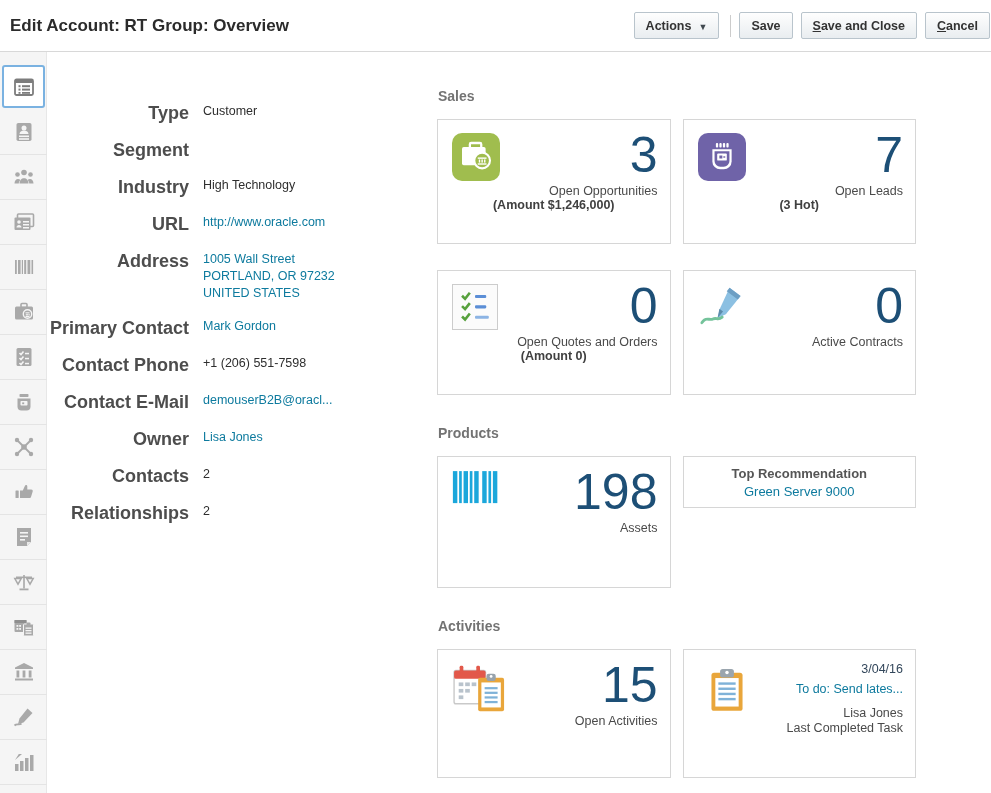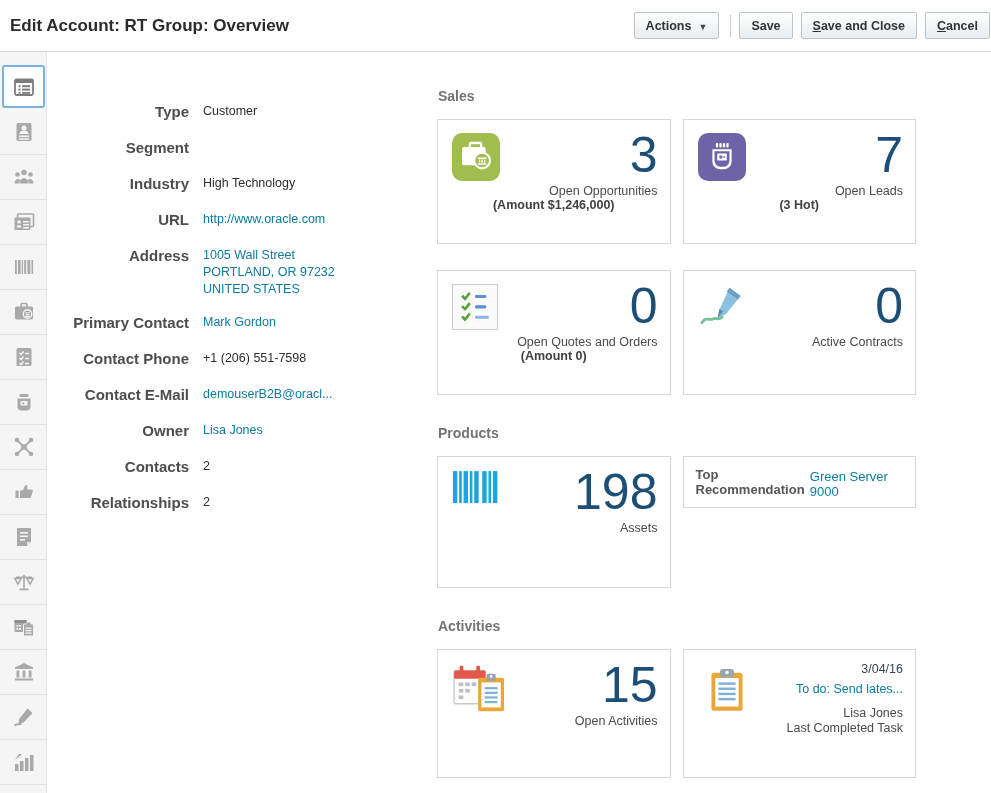--- a/index.html
+++ b/index.html
@@ -29,21 +29,21 @@
     border-bottom:1px solid #e4e4e4; cursor:pointer; }
   .rail-item svg { width:24px; height:24px; }
   .rail-item.selected { width:43px; height:43px; margin:0 2px 2px 2px; background:#fff;
     border:2px solid #7ab2e1; border-radius:3px; }
 
   .content { flex:1; background:#fff; display:flex; min-width:0; }
 
   
   .details { width:390px; flex:0 0 390px; padding-top:49px; }
   .frow { display:flex; align-items:flex-start; min-height:22px; margin-bottom:14px; }
-  .flabel { width:142px; flex:0 0 142px; text-align:right; font-size:15px; font-weight:bold;
+  .flabel { width:142px; flex:0 0 142px; text-align:right; font-size:18px; font-weight:bold;
     color:#4d4d4d; padding-top:2px; }
   .fvalue { margin-left:14px; font-size:12.5px; color:#2e2e2e; line-height:1.35; padding-top:2px; }
   .link { color:var(--link,#0d7a9e); text-decoration:none; cursor:pointer; }
   .addr span { display:block; }
   .star { width:19px; height:19px; display:inline-block; margin-top:-2px; }
 
   
   .dashboard { flex:1; padding:36px 75px 0 0; min-width:0; }
   .section { margin-bottom:30px; }
   .section-title { font-size:14px; font-weight:bold; color:#737373; margin:0 0 15px 1px; }
@@ -55,21 +55,21 @@
   .card-icon { position:absolute; top:13px; left:14px; }
   .tile { width:48px; height:48px; border-radius:10px; display:flex; align-items:center; justify-content:center; }
   .tile-green { background:var(--tile-green,#a0bd4e); }
   .tile-purple { background:var(--tile-purple,#6f63a8); }
   .boxed-icon { width:46px; height:46px; border:1px solid #ccc; background:#fbfbfb;
     display:flex; align-items:center; justify-content:center; }
   .stat { text-align:right; }
   .stat-value { font-size:50px; line-height:50px; color:var(--stat-number,#1d4f76); cursor:pointer; }
   .stat-label { font-size:12.5px; color:#4a4a4a; margin-top:4px; }
   .stat-sublabel { font-size:12.5px; font-weight:bold; color:#404040;text-align:center; }
-  .reco-card { height:52px; align-self:start; display:flex; flex-direction:row;
+  .reco-card { height:52px; align-self:start; display:flex; flex-direction:column;
     align-items:center; justify-content:center; }
   .reco-title { font-size:13px; font-weight:bold; color:#555; }
   .reco-link { font-size:13px; margin-top:3px; }
   .task-info { text-align:right; }
   .task-date { font-size:12.5px; color:#33475b; margin-top:2px; }
   .task-todo { display:block; font-size:12.5px; margin-top:6px; }
   .task-owner { font-size:12.5px; color:#4a4a4a; margin-top:10px; }
   .task-label { font-size:12.5px; color:#4a4a4a; margin-top:1px; }
 </style>
 </head>

